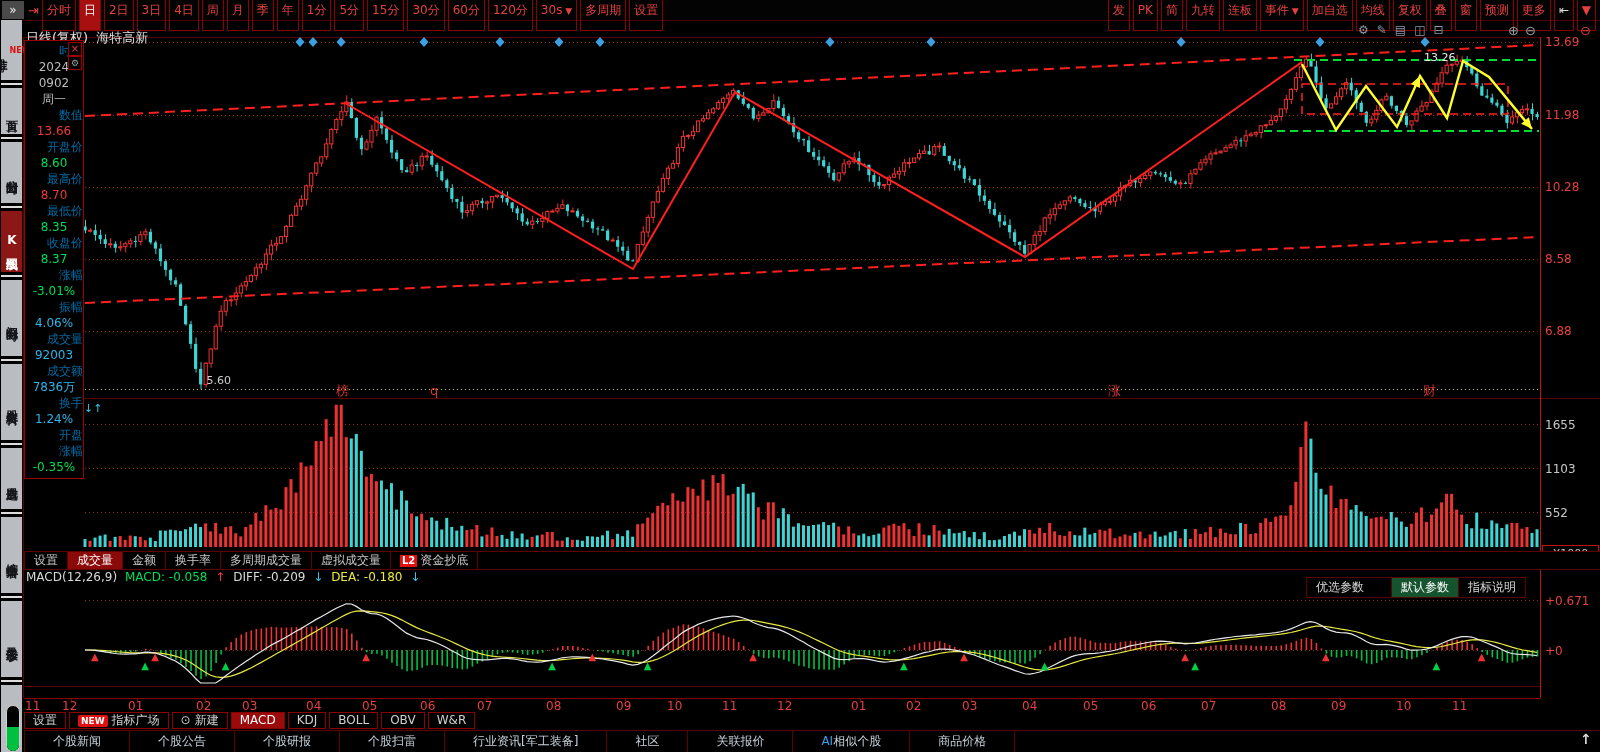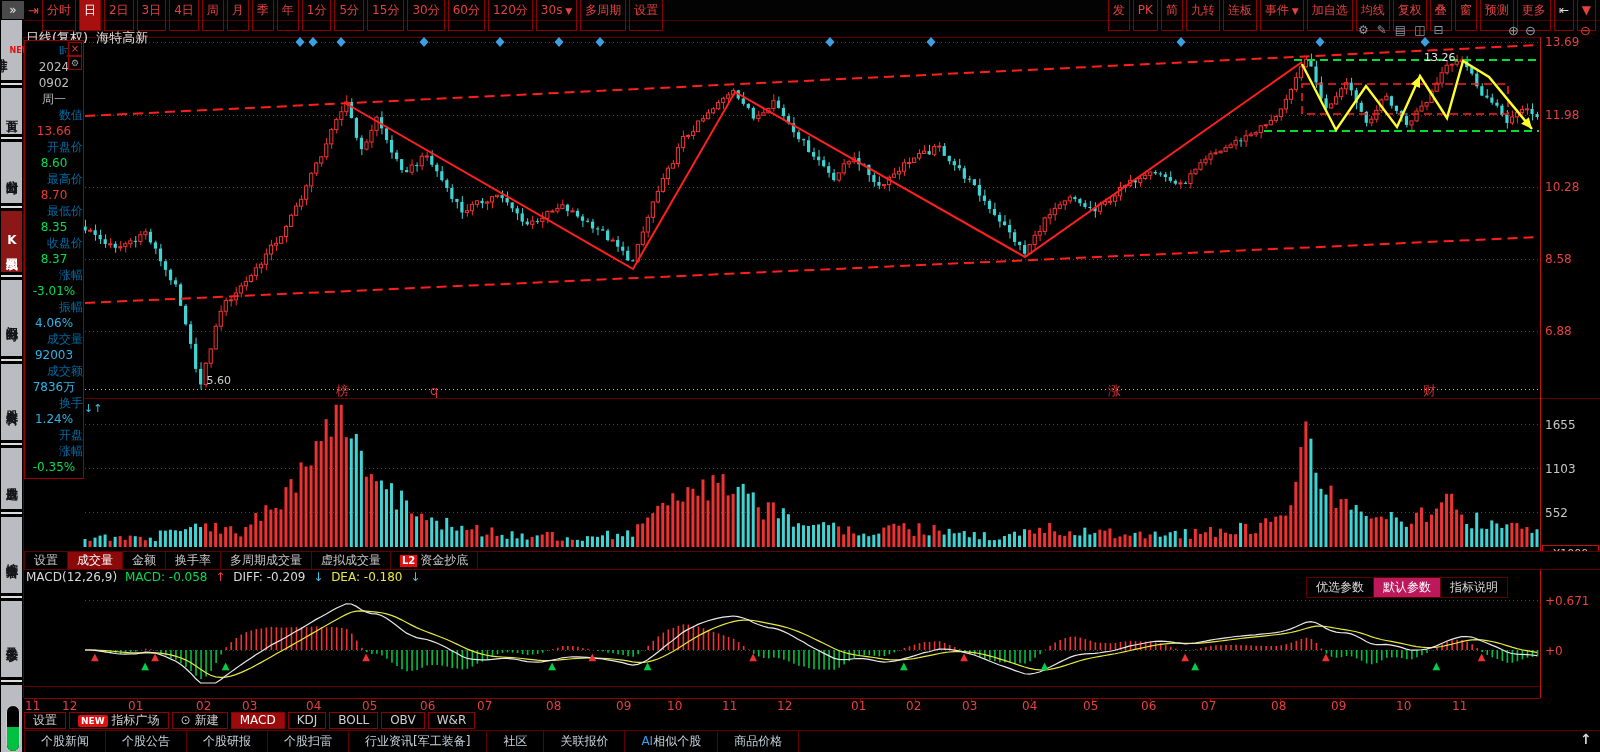--- a/index.html
+++ b/index.html
@@ -43,30 +43,30 @@
   .vtab.sel{background:#8b0909;color:#fff;}
   .l2{background:#e01010;color:#fff;font-size:10px;font-weight:bold;padding:0 2px;line-height:12px;}
   
   .mhead{left:26px;top:570px;height:16px;font-size:12px;white-space:nowrap;}
   .mhead span{margin-right:4px;}
   .m-name{color:#d8d8d8;}.m-macd{color:#00dd55;}.m-diff{color:#d8d8d8;}.m-dea{color:#e8e840;}
   .a-red{color:#ee3a3a;}.a-cyan{color:#39c6e8;}
   .mbtns{left:1306px;top:577px;height:19px;display:flex;border:1px solid #5e0000;background:#000;}
   .mbtn{border-left:1px solid #5e0000;color:#d8d8d8;font-size:12px;line-height:18px;padding:0 9px;white-space:nowrap;}
   .mbtn:first-child{border-left:none;}
-  .mbtn.sel{background:#be185d;color:#fff;}
+  .mbtn.sel{background:#14532d;color:#fff;margin-left:18px;}
   
   .ibar{left:24px;top:712px;height:17px;display:flex;gap:3px;}
   .ibtn{border:1px solid #8b0000;color:#d0d0d0;font-size:12px;line-height:15px;padding:0 8px;display:flex;align-items:center;gap:4px;white-space:nowrap;background:#000;}
   .ibtn.sel{background:#9b0b0b;color:#fff;}
   .newb{background:#e01010;color:#fff;font-size:9px;font-weight:bold;padding:0 3px;border-radius:2px;line-height:12px;}
   .robot{color:#c8c8c8;font-size:12px;}
   
   .btabs{left:24px;top:730px;width:1576px;height:21px;border-top:1px solid #5e0000;display:flex;background:#000;}
-  .btab{border-right:1px solid #5e0000;color:#c7d3dc;font-size:12px;line-height:20px;padding:0 16px;white-space:nowrap;}
+  .btab{border-right:1px solid #5e0000;color:#c7d3dc;font-size:12px;line-height:20px;padding:0 28px;white-space:nowrap;}
   .btab:first-child{border-left:1px solid #5e0000;}
   .ai{color:#3b9ff0;}
   .uparrow{left:1580px;top:731px;color:#d8d8d8;font-size:14px;font-weight:bold;}
   
   .capsule{left:6px;top:705px;width:12px;height:45px;border:1px solid #cfcfcf;border-radius:7px;overflow:hidden;background:#000;}
   .capfill{position:absolute;left:0;bottom:0;width:100%;height:24px;background:#00c040;}
   #chart{position:absolute;left:0;top:0;}
   #chart text{font-family:"DejaVu Sans","Liberation Sans",sans-serif;}
 </style>
 </head>

